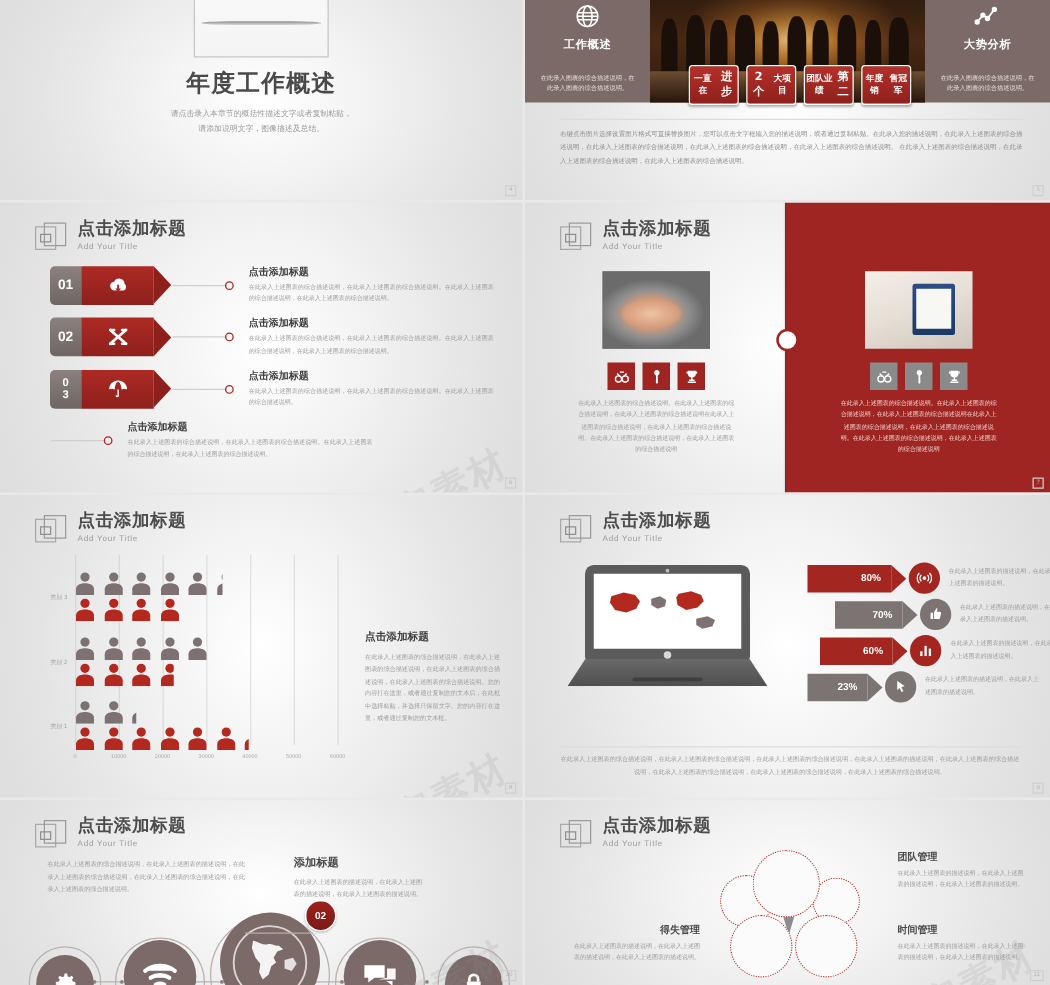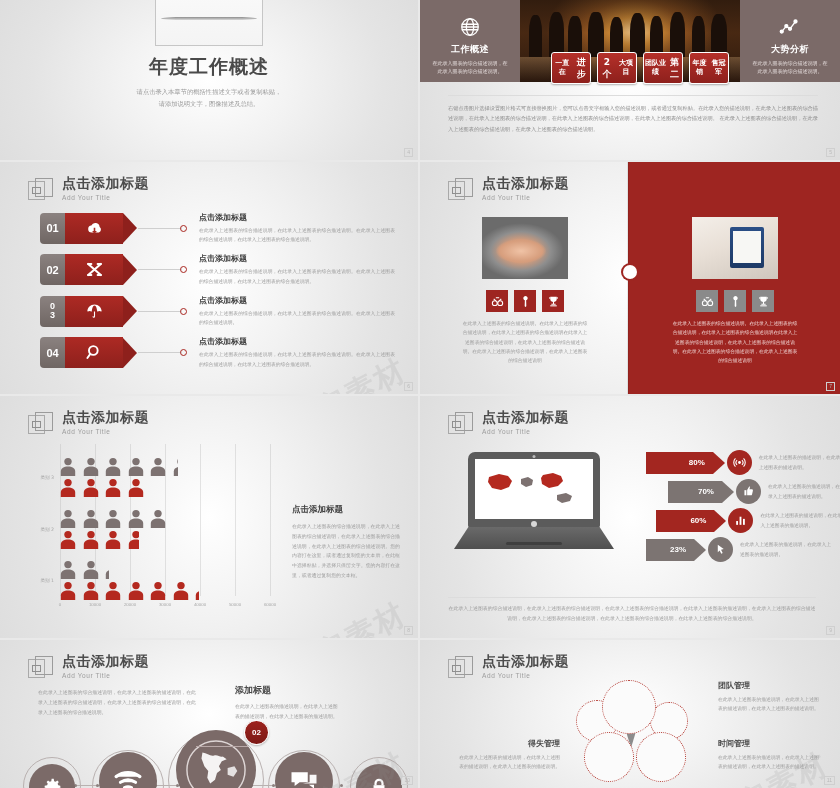--- a/index.html
+++ b/index.html
@@ -77,21 +77,21 @@
   
   .hero{ position:absolute; left:0; top:0; width:420px; height:82px; }
   .hero .panel{
     position:absolute; top:0; height:82px; width:100px; background:#7b6a68;
     display:flex; flex-direction:column; align-items:center; justify-content:flex-end;
     padding-bottom:7px;
   }
   .hero .panel.left{ left:0; }
   .hero .panel.right{ right:0; }
   .hero .panel .ico{ width:22px; height:22px; margin-bottom:5px; }
-  .hero .panel h4{ font-size:9px; color:#fff; font-weight:bold; margin-bottom:3px; letter-spacing:.5px;}
+  .hero .panel h4{ font-size:9px; color:#fff; font-weight:bold; margin-bottom:17px; letter-spacing:.5px;}
   .hero .panel p{ font-size:5px; color:#e4dcdb; text-align:center; line-height:1.65; width:78px; }
   .hero .photo{
     position:absolute; left:100px; right:100px; top:0; height:82px;
     background:
       linear-gradient(180deg, rgba(30,18,10,.55) 0%, rgba(60,30,10,.15) 40%, rgba(20,12,8,.55) 100%),
       radial-gradient(ellipse 40% 70% at 52% 38%, #ffd89a 0%, #e39a3d 25%, #9a5a23 55%, #4a2a14 100%);
     overflow:hidden;
   }
   .hero .photo .sil{
     position:absolute; bottom:30%; background:#1a0f09; border-radius:40% 40% 0 0;
@@ -448,30 +448,20 @@
         </div>
         <div class="conn"></div>
         <div class="dot-o"></div>
         <div class="rtxt">
           <h5 class="cn">点击添加标题</h5>
           <p class="cn">在此录入上述图表的综合描述说明，在此录入上述图表的综合描述说明。在此录入上述图表的综合描述说明。</p>
         </div>
       </div>
 
       <div class="row">
-        <div class="tag">
-          <div class="n">04</div>
-          <div class="body">
-            <svg viewBox="0 0 24 24" fill="none" stroke="#fff" stroke-width="2.4" stroke-linecap="round">
-              <circle cx="10.5" cy="9.5" r="5.5"></circle>
-                <path d="M6.5 14L3 19"></path>
-            </svg>
-          </div>
-          <div class="arrow"></div>
-        </div>
         <div class="conn"></div>
         <div class="dot-o"></div>
         <div class="rtxt">
           <h5 class="cn">点击添加标题</h5>
           <p class="cn">在此录入上述图表的综合描述说明，在此录入上述图表的综合描述说明。在此录入上述图表的综合描述说明，在此录入上述图表的综合描述说明。</p>
         </div>
       </div>
     </div>
     <div class="wm cn">稿定素材</div>
     <div class="pgnum">6</div>

